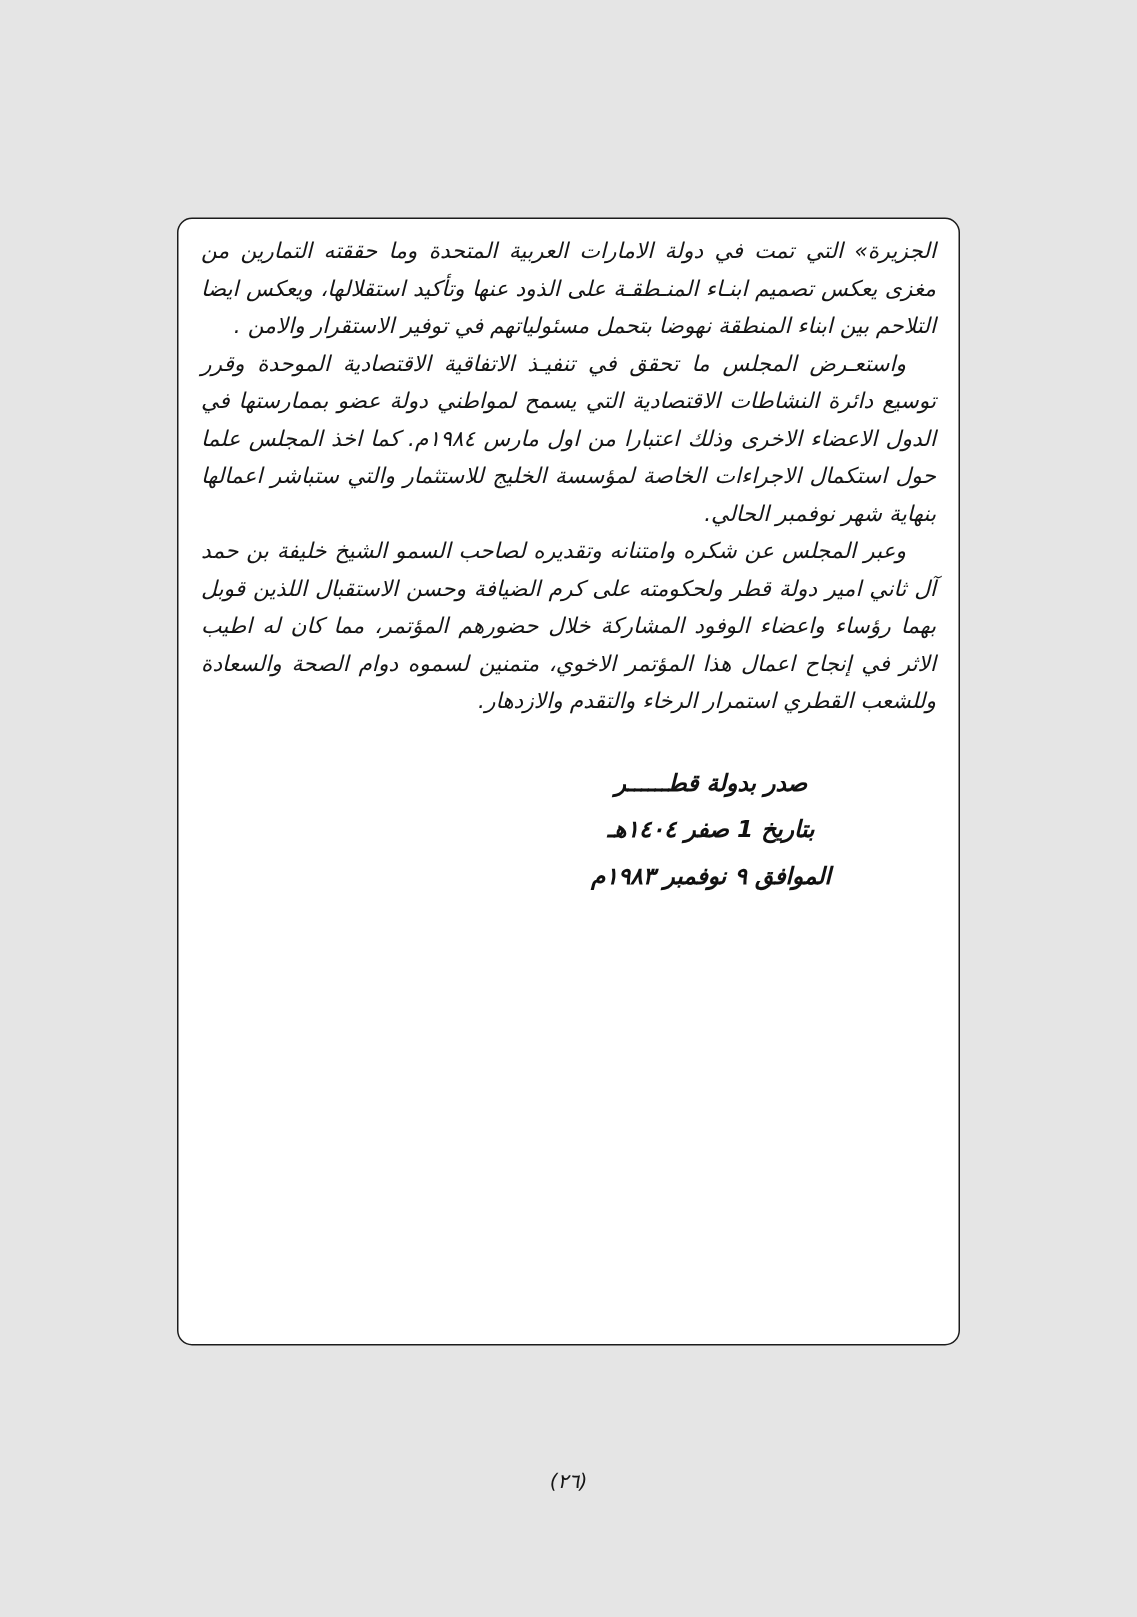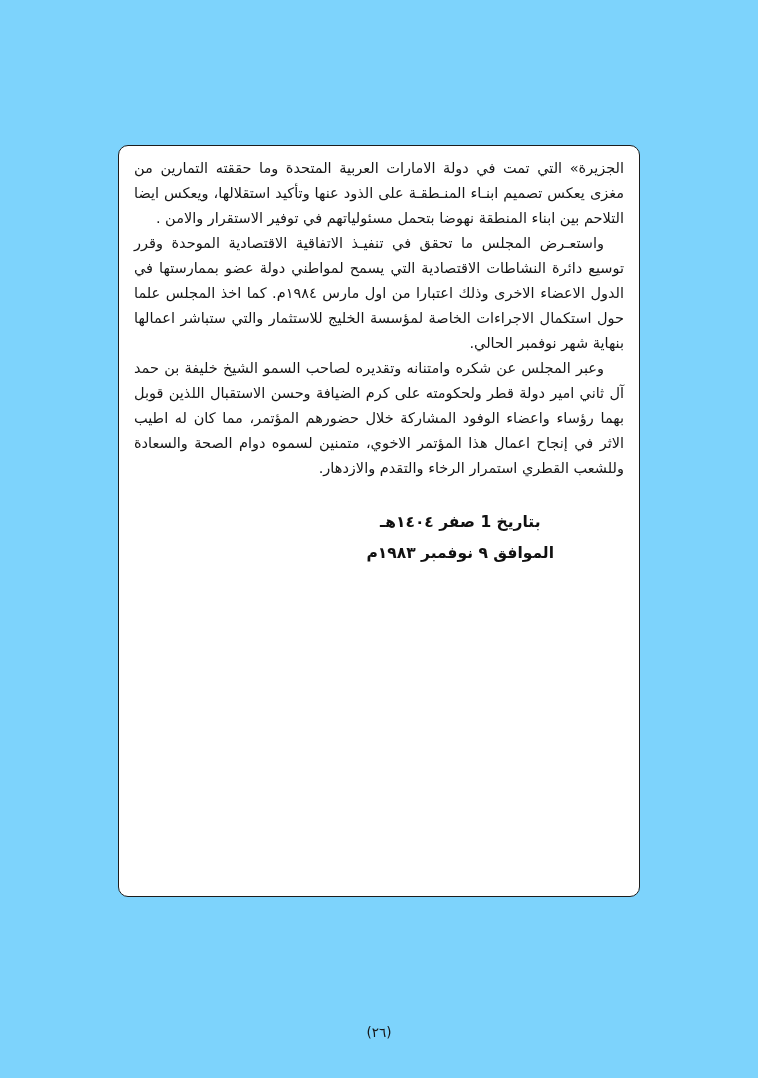--- a/index.html
+++ b/index.html
@@ -6,22 +6,23 @@
   body {
     width: 758px;
     height: 1078px;
     background: #ffffff;
     font-family: "DejaVu Sans", sans-serif;
   }
   .page {
     position: relative;
     width: 758px;
     height: 1078px;
-    background: #7dd3fc;
+    background: #e5e5e5;
     overflow: hidden;
+    font-style: italic;
   }
   .frame {
     position: absolute;
     left: 118px;
     top: 145px;
     width: 522px;
     height: 752px;
     box-sizing: border-box;
     border: 1.6px solid #1c1c1c;
     border-radius: 10px;
@@ -62,37 +63,37 @@
     color: #151515;
   }
   .footer .annex {
     font-weight: bold;
     font-size: 13.5px;
     line-height: 22px;
   }
   .footer .pagenum {
     font-size: 13.5px;
     line-height: 22px;
-    margin-top: 44px;
   }
 </style>
 </head>
 <body>
 
 <div class="page">
 
   <div class="frame">
 
     <div class="body-text">
       <p class="para first">الجزيرة» التي تمت في دولة الامارات العربية المتحدة وما حققته التمارين من مغزى يعكس تصميم ابنـاء المنـطقـة على الذود عنها وتأكيد استقلالها، ويعكس ايضا التلاحم بين ابناء المنطقة نهوضا بتحمل مسئولياتهم في توفير الاستقرار والامن .</p>
       <p class="para">واستعـرض المجلس ما تحقق في تنفيـذ الاتفاقية الاقتصادية الموحدة وقرر توسيع دائرة النشاطات الاقتصادية التي يسمح لمواطني دولة عضو بممارستها في الدول الاعضاء الاخرى وذلك اعتبارا من اول مارس ١٩٨٤م. كما اخذ المجلس علما حول استكمال الاجراءات الخاصة لمؤسسة الخليج للاستثمار والتي ستباشر اعمالها بنهاية شهر نوفمبر الحالي.</p>
       <p class="para">وعبر المجلس عن شكره وامتنانه وتقديره لصاحب السمو الشيخ خليفة بن حمد آل ثاني امير دولة قطر ولحكومته على كرم الضيافة وحسن الاستقبال اللذين قوبل بهما رؤساء واعضاء الوفود المشاركة خلال حضورهم المؤتمر، مما كان له اطيب الاثر في إنجاح اعمال هذا المؤتمر الاخوي، متمنين لسموه دوام الصحة والسعادة وللشعب القطري استمرار الرخاء والتقدم والازدهار.</p>
     </div>
 
     <div class="signature">
+      <div>صدر بدولة قطــــــر</div>
       <div>بتاريخ 1 صفر ١٤٠٤هـ</div>
       <div>الموافق ٩ نوفمبر ١٩٨٣م</div>
     </div>
 
   </div>
 
   <div class="footer">
     <div class="pagenum">(٢٦)</div>
   </div>
 

